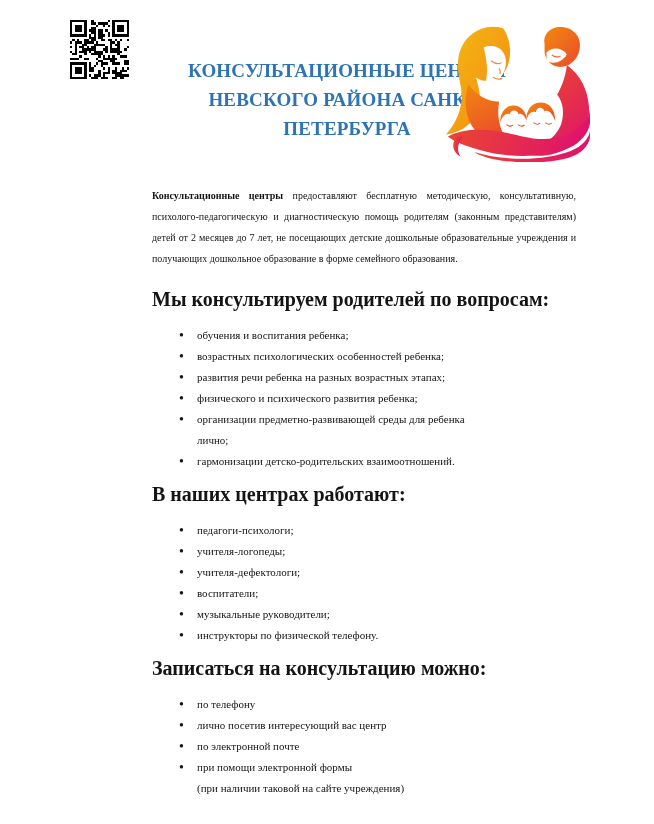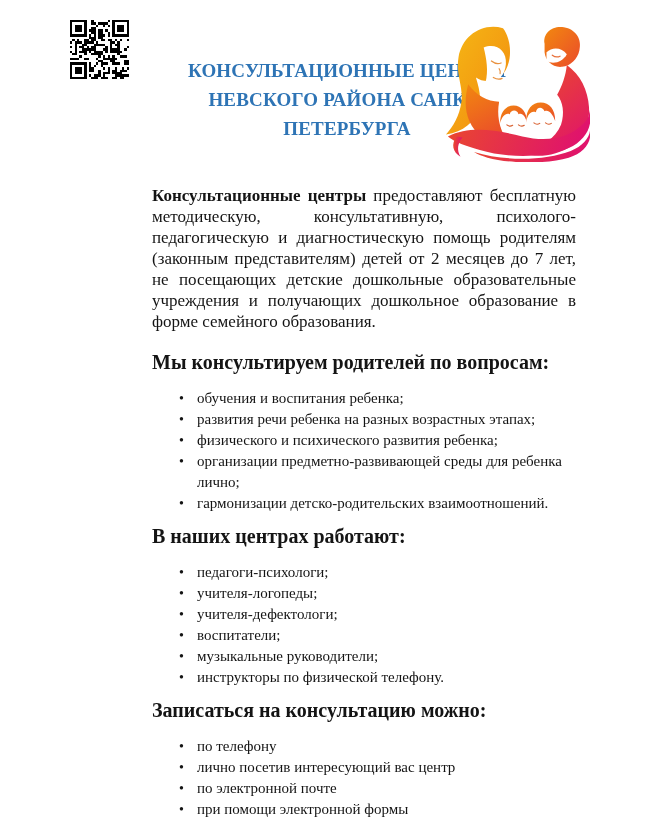--- a/index.html
+++ b/index.html
@@ -27,35 +27,35 @@
     letter-spacing:0.2px;
   }
   .logo {
     position:absolute; right:7px; top:20px;
     width:145px; height:142px;
   }
   .logo svg { width:100%; height:100%; display:block; }
   
   .intro {
     margin:15px 21px 0 95px;
-    font-size:17px; line-height:21px;
+    font-size:10px; line-height:21px;
     text-align:justify;
   }
   .intro b { font-weight:bold; }
   
   .content { margin:0 21px 0 95px; }
   .content-section { margin-top:12px; }
   .content-section:first-child { margin-top:20px; }
   .section-heading {
     margin:0; font-size:20px; line-height:21px; font-weight:bold;
   }
   .bullet-list {
     list-style:none;
     margin:15px 0 0; padding:0 0 0 45px;
-    font-size:15px;
+    font-size:11px;
   }
   .bullet-list li {
     position:relative;
     line-height:21px;
     white-space:pre-line;
   }
   .bullet-list li::before {
     content:"\2022";
     position:absolute; left:-18px; top:0;
     font-size:14px;
@@ -355,20 +355,21 @@
     </div>
   </header>
 
   <p class="intro"><b>Консультационные центры</b><span> предоставляют бесплатную методическую, консультативную, психолого-педагогическую и диагностическую помощь родителям (законным представителям) детей от 2 месяцев до 7 лет, не посещающих детские дошкольные образовательные учреждения и получающих дошкольное образование в форме семейного образования.</span></p>
 
   <main class="content">
       <section class="content-section">
         <h2 class="section-heading">Мы консультируем родителей по вопросам:</h2>
         <ul class="bullet-list">
           <li>обучения и воспитания ребенка;</li>
+          <li>возрастных психологических особенностей ребенка;</li>
           <li>развития речи ребенка на разных возрастных этапах;</li>
           <li>физического и психического развития ребенка;</li>
           <li>организации предметно-развивающей среды для ребенка
 лично;</li>
           <li>гармонизации детско-родительских взаимоотношений.</li>
         </ul>
       </section>
       <section class="content-section">
         <h2 class="section-heading">В наших центрах работают:</h2>
         <ul class="bullet-list">

